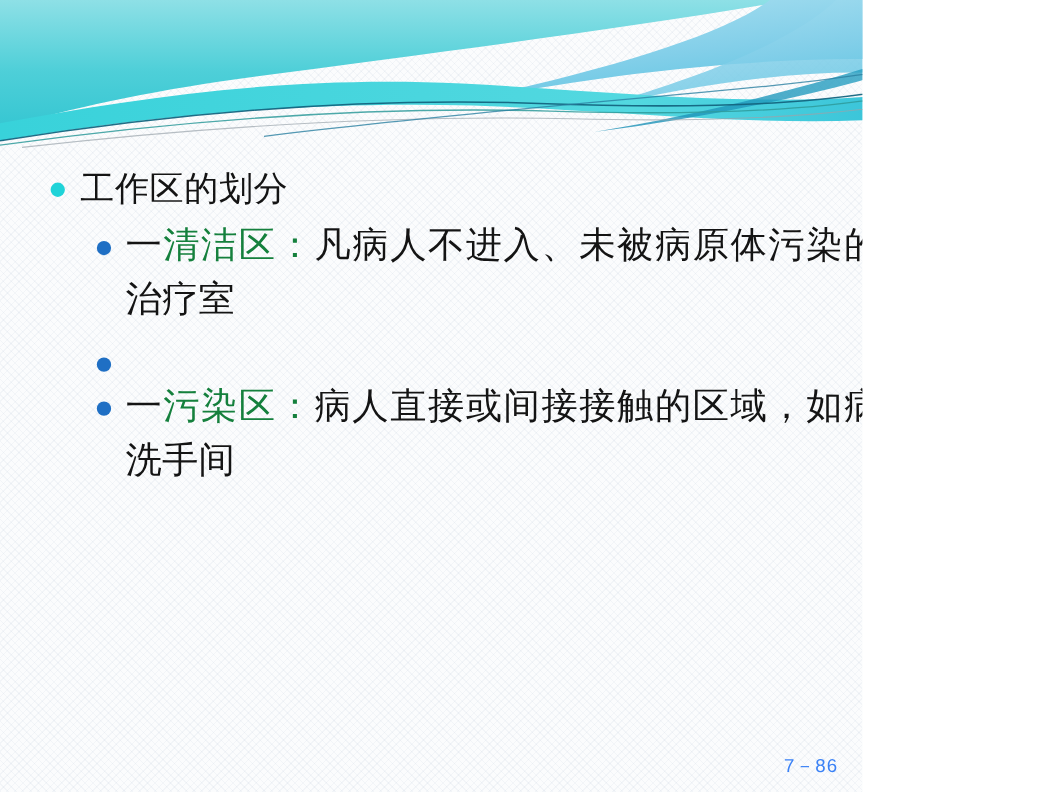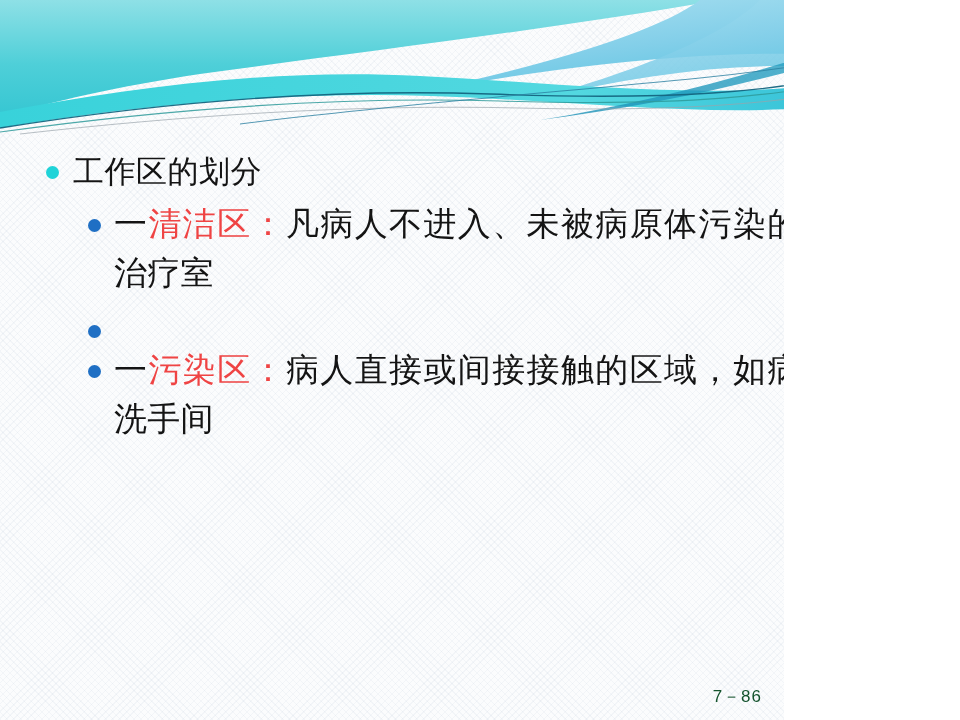--- a/index.html
+++ b/index.html
@@ -102,32 +102,32 @@
   }
   .l2 .txt {
     font-size: 33px;
     line-height: 49px;
     color: #141414;
     letter-spacing: 0.2px;
     text-align: justify;
     text-justify: inter-ideograph;
   }
   .l2 .zone {
-    color: #ef4444;
+    color: #15803d;
   }
 
   
   .page-num {
     position: absolute;
     right: 22px;
     bottom: 12px;
     z-index: 4;
     font-family: "Liberation Sans", sans-serif;
     font-size: 17px;
-    color: #14532d;
+    color: #3b82f6;
     letter-spacing: 1px;
   }
 </style>
 </head>
 <body>
 
 <div class="slide">
 
   <div class="texture"></div>
 

